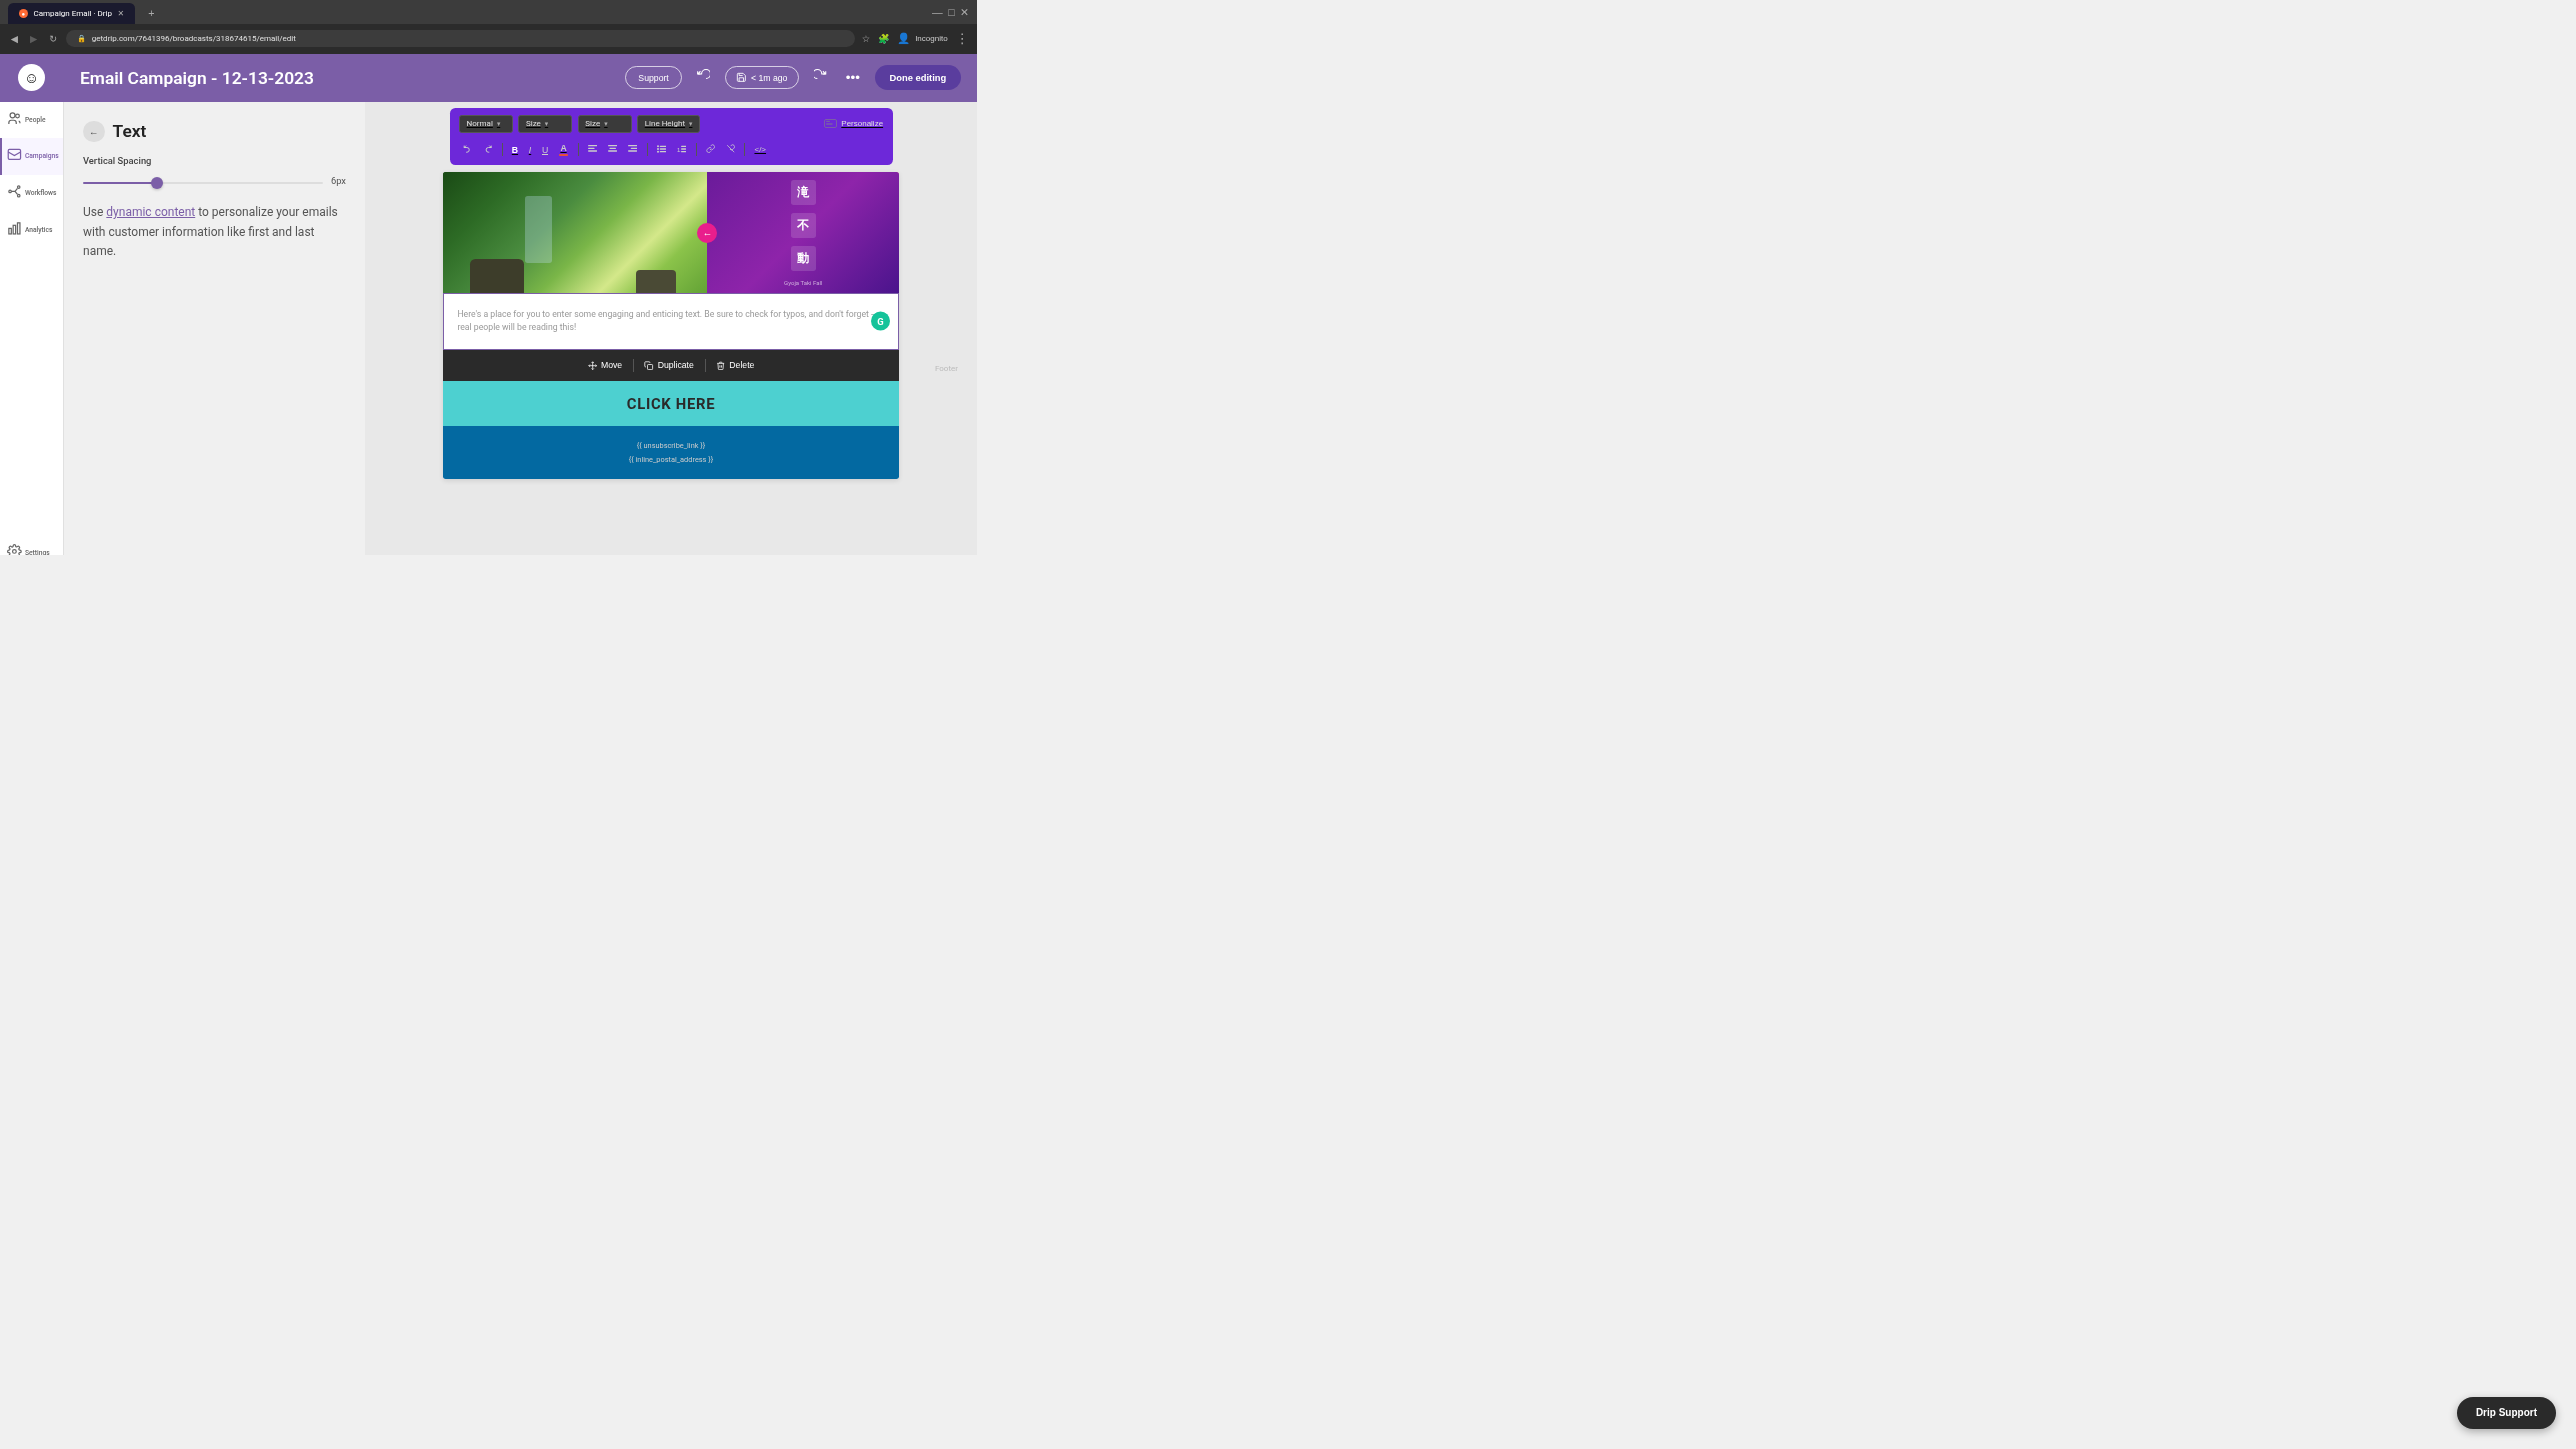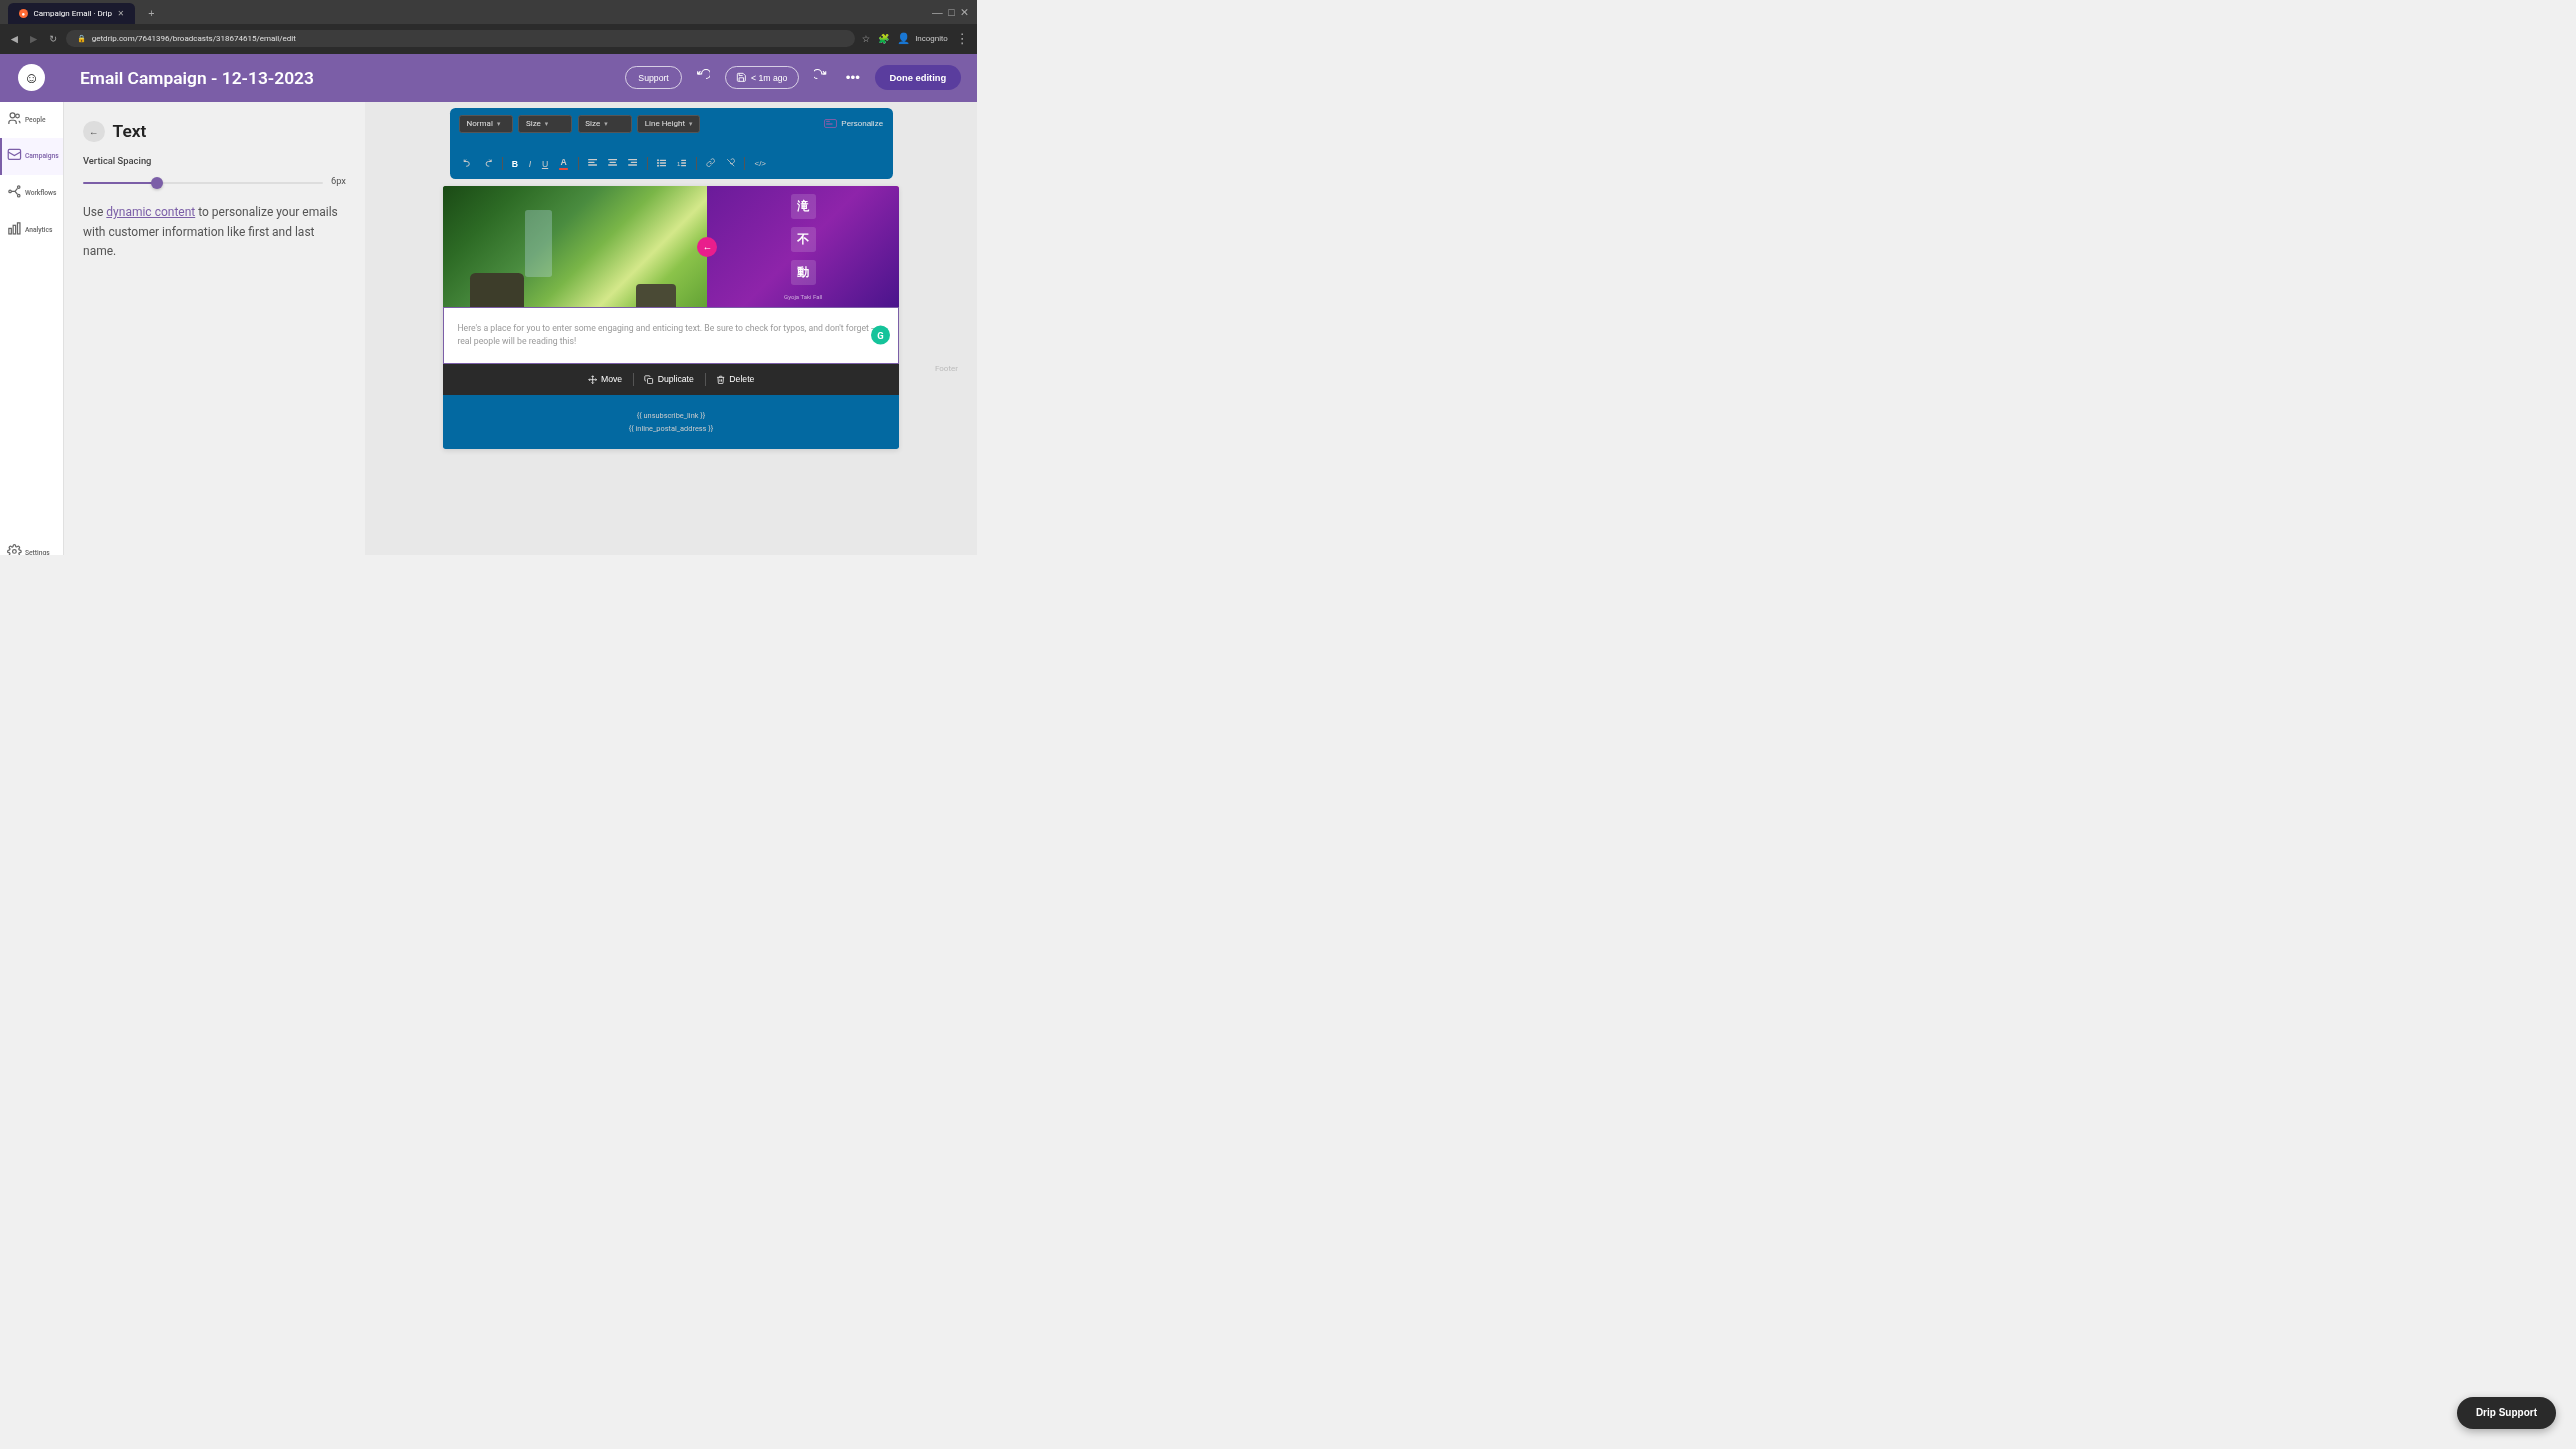--- a/index.html
+++ b/index.html
@@ -374,32 +374,33 @@
     }
 
     .kanji-char {
       color: white;
       font-size: 12px;
       font-weight: bold;
     }
 
     
     .formatting-toolbar {
-      background: #0369a1;
+      background: #6d28d9;
       border-radius: 5.4px;
       padding: 6.7px 9.4px;
       margin: -6.7px 0 6.7px 0;
       position: relative;
       z-index: 10;
       display: flex;
       flex-direction: column;
-      gap: 22px;
+      gap: 8px;
       max-width: 443px;
       margin-left: auto;
       margin-right: auto;
+      text-decoration: underline;
     }
 
     .toolbar-row-1 {
       display: flex;
       align-items: center;
       gap: 5.4px;
     }
 
     .toolbar-dropdown {
       background: #3a3a3a;
@@ -896,20 +897,23 @@
               <svg width="9.4" height="9.4" viewBox="0 0 24 24" fill="none" stroke="white" stroke-width="2">
                   <polyline points="3 6 5 6 21 6"></polyline>
                   <path d="M19 6l-1 14a2 2 0 01-2 2H8a2 2 0 01-2-2L5 6"></path>
                   <path d="M10 11v6M14 11v6"></path>
                   <path d="M9 6V4a1 1 0 011-1h4a1 1 0 011 1v2"></path>
                 </svg>
               <span>Delete</span>
             </button>
           </div>
 
+          <div class="cta-block">
+            <span class="cta-text">Click Here</span>
+          </div>
 
           <div class="email-footer">
             <div class="footer-template-text">{{ unsubscribe_link }}</div>
             <div class="footer-template-text">{{ inline_postal_address }}</div>
           </div>
         </div>
 
         <div style="position:absolute; right:19px; top:55%; color:#bbb; font-size:8px;">Footer</div>
 
         <div class="bottom-scrollbar" style="position:absolute; bottom:0; left:0; right:0;">

